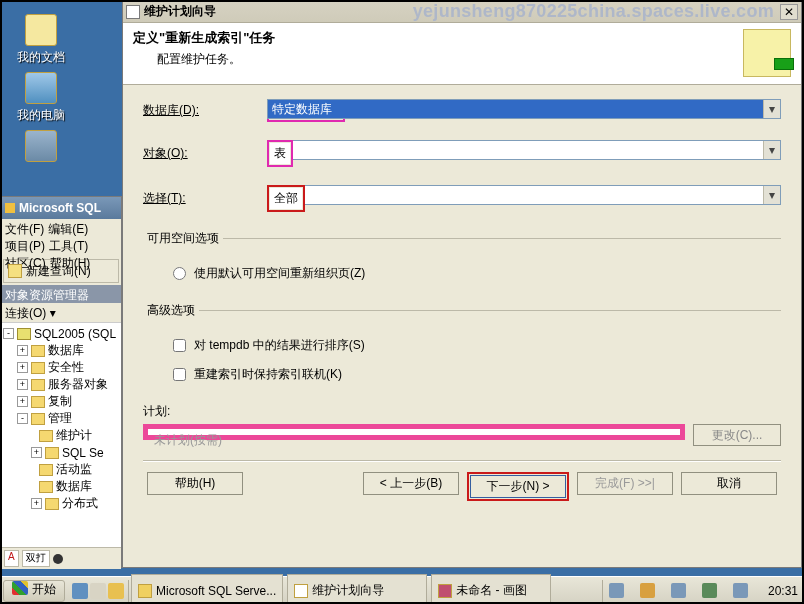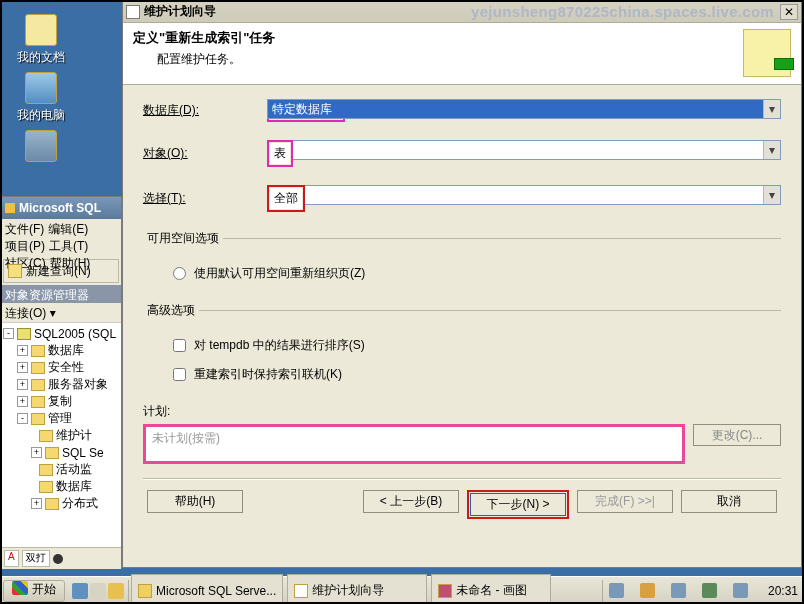--- a/index.html
+++ b/index.html
@@ -10,21 +10,21 @@
 .desktop-icon { width: 70px; text-align: center; color: #fff; margin: 6px 0 0 6px; cursor: pointer; }
 .desktop-icon .ico { width: 32px; height: 32px; margin: 0 auto; background: #f5e8a0; border: 1px solid #c0a040; border-radius: 3px; }
 .desktop-icon .ico.comp { background: linear-gradient(#a0c8e8,#5090c0); }
 .desktop-icon .lbl { margin-top: 3px; text-shadow: 1px 1px 1px #000; }
 
 
 .wizard { position: absolute; left: 122px; top: 0; width: 680px; height: 568px; background: #ece9d8; border: 1px solid #7a7a7a; }
 .wiz-titlebar { height: 22px; background: linear-gradient(#d6d2c2,#cfcbb9); display: flex; align-items: center; padding: 0 3px; border-bottom: 1px solid #b0ac9a; }
 .wiz-titlebar .ticon { width: 14px; height: 14px; background: #fff; border: 1px solid #7a7a7a; margin-right: 4px; }
 .wiz-titlebar .ttext { flex: 1; font-weight: bold; }
-.wiz-titlebar .overlay-url { color: #aeb7c9; font-weight: bold; font-size: 15px; margin-right: 6px; letter-spacing: 0.3px; }
+.wiz-titlebar .overlay-url { color: #aeb7c9; font-weight: bold; font-size: 18px; margin-right: 6px; letter-spacing: 0.3px; }
 .wiz-titlebar .x { width: 18px; height: 16px; background: #e0ddcf; border: 1px solid #999; text-align: center; line-height: 14px; cursor: pointer; }
 
 .wiz-header { height: 62px; background: #fff; border-bottom: 1px solid #b0ac9a; display: flex; padding: 6px 10px; }
 .wiz-header .htxt .h1 { font-weight: bold; font-size: 13px; margin-bottom: 4px; }
 .wiz-header .htxt .h2 { padding-left: 24px; }
 .wiz-header .hicon { margin-left: auto; width: 48px; height: 48px; background: #f7f2a8; border: 1px solid #c8b860; position: relative; }
 .wiz-header .hicon::after { content: ""; position: absolute; right: -4px; bottom: 6px; width: 18px; height: 10px; background: #18a018; border: 1px solid #0a700a; }
 
 .wiz-body { padding: 14px 20px 0 20px; }
 
@@ -49,21 +49,21 @@
 .spin { width: 48px; height: 18px; border: 1px solid #7f9db9; background: #fff; display: flex; }
 .spin input { border: none; width: 32px; text-align: right; padding-right: 2px; outline: none; }
 .spin .arrows { width: 15px; display: flex; flex-direction: column; }
 .spin .arrows div { flex: 1; background: #e3e1d5; border-left: 1px solid #bcb9a8; font-size: 7px; text-align: center; }
 
 .check-row { display: flex; align-items: center; padding: 6px 0 6px 30px; }
 .check-row input { margin-right: 8px; }
 
 .plan-label { margin: 4px 0 4px 0; }
 .plan-row { display: flex; gap: 8px; }
-.plan-input { flex: 1; height: 40px; border: 3px solid #ec4899; background: #fff; color: #999; padding: 3px 6px; }
+.plan-input { flex: 1; height: 16px; border: 5px solid #ec4899; background: #fff; color: #999; padding: 3px 6px; }
 .btn-change { width: 88px; height: 22px; background: #ece9d8; border: 1px solid #919080; color: #888; }
 
 .wiz-sep { height: 2px; background: #bcb9a8; border-bottom: 1px solid #fff; margin: 14px 0 10px 0; }
 
 .wiz-buttons { display: flex; gap: 8px; padding: 0 4px 10px 4px; }
 .wiz-buttons .btn { height: 23px; width: 96px; background: #ece9d8; border: 1px solid #919080; cursor: pointer; }
 .wiz-buttons .btn.disabled { color: #999; }
 .wiz-buttons .gap { flex: 1; }
 .wiz-buttons .hl-next { border: 2px solid #ca1a1a; padding: 1px; }
 

